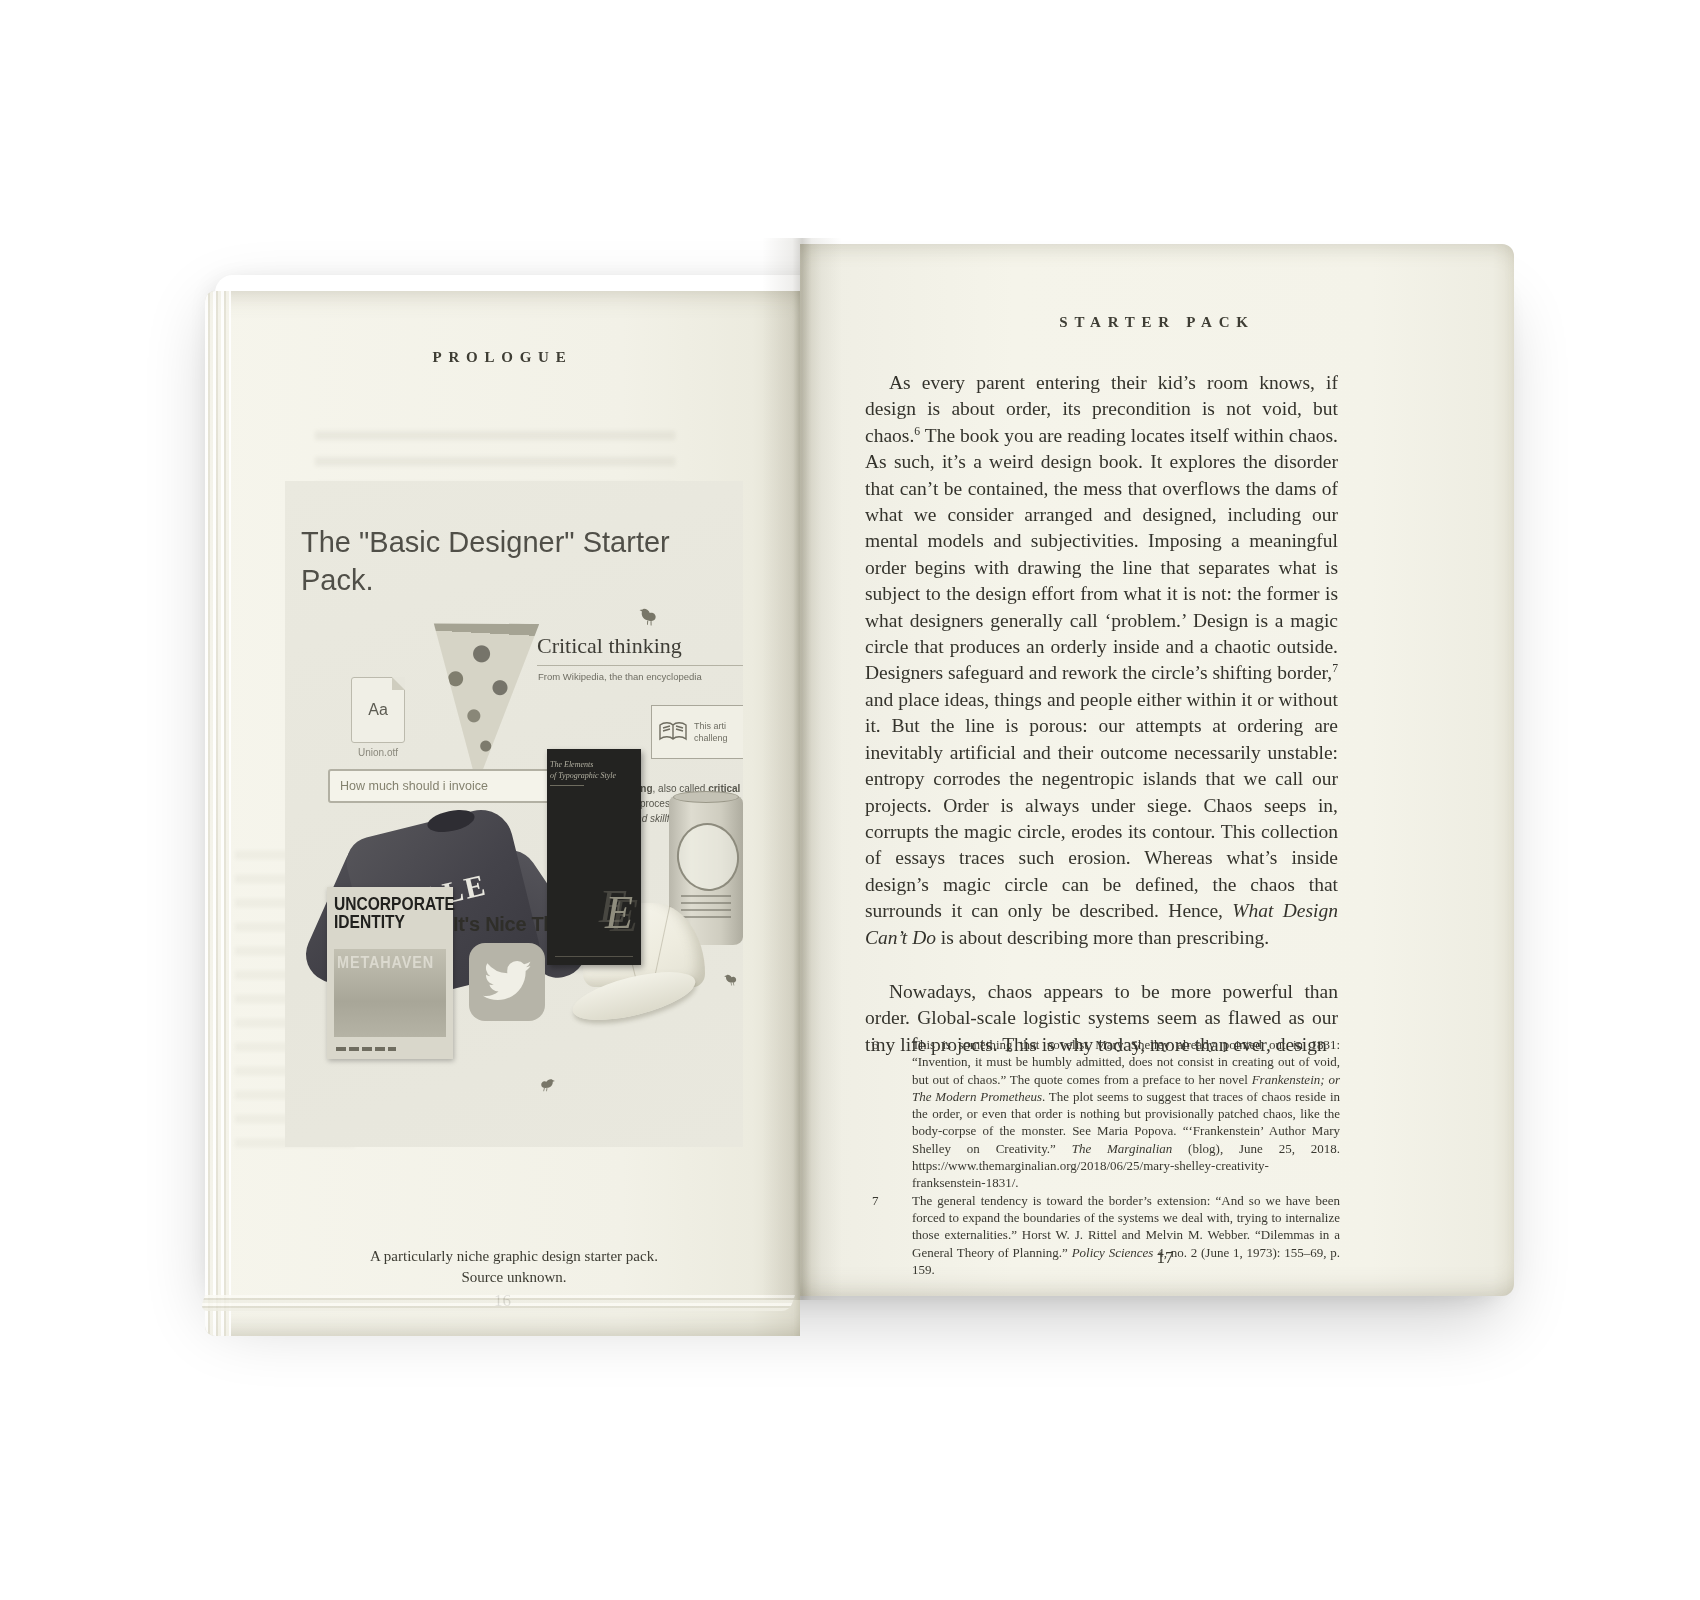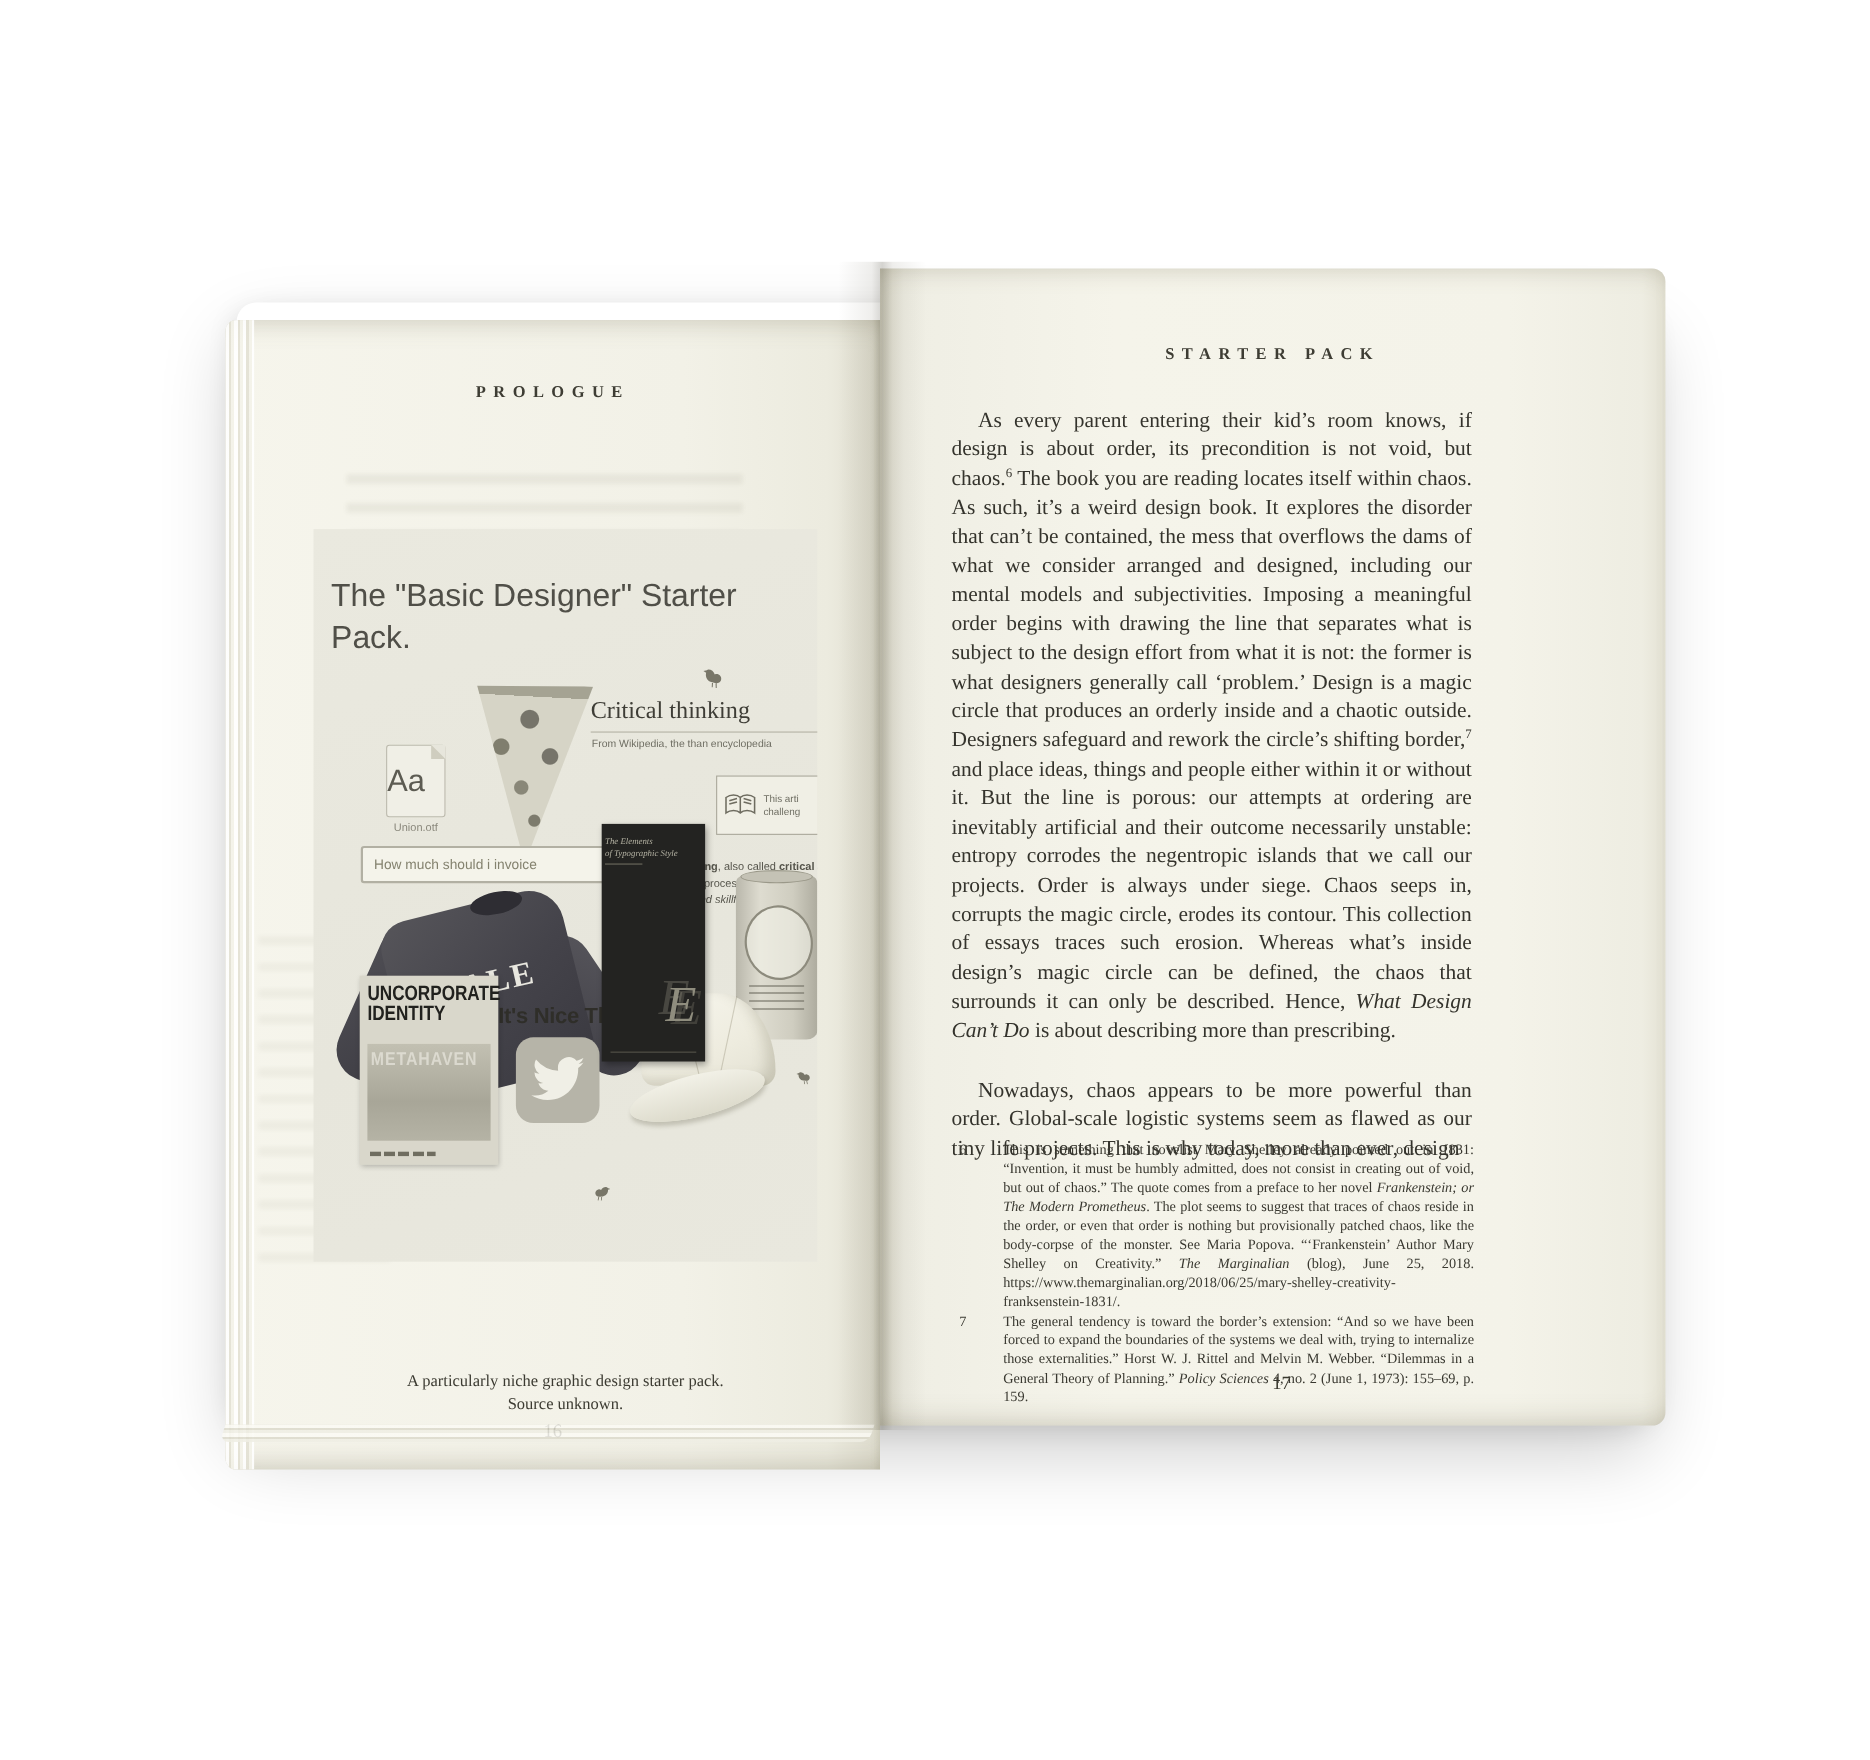--- a/index.html
+++ b/index.html
@@ -40,22 +40,22 @@
 
   .starter-figure{position:absolute;left:80px;top:190px;width:458px;height:666px;margin:0;
           background:linear-gradient(160deg,#eae9df 0%,#e7e6dc 60%,#e9e8de 100%);overflow:hidden;}
   .fig-title{position:absolute;left:16px;top:42px;width:430px;font-family:"Liberation Sans",sans-serif;
           font-size:29px;line-height:38px;color:#504f48;}
   .bird{position:absolute;color:#787668;}
   .bird svg{display:block;width:100%;height:100%;fill:currentColor;}
 
   .font-file{position:absolute;left:62px;top:196px;width:62px;text-align:center;}
   .ff-card{position:relative;width:52px;height:64px;margin:0 auto;background:#f0efe6;border:1px solid #bcbaad;
-           border-radius:3px;display:flex;align-items:center;
-           font-family:"Liberation Sans",sans-serif;font-size:28px;color:#5c5b52;}
+           border-radius:3px;display:flex;align-items:center;justify-content:center;
+           font-family:"Liberation Sans",sans-serif;font-size:16px;color:#5c5b52;}
   .ff-card::after{content:'';position:absolute;right:-1px;top:-1px;width:0;height:0;
            border-top:13px solid #e7e6dc;border-left:13px solid #cfcdbf;}
   .ff-label{margin-top:4px;font-family:"Liberation Sans",sans-serif;font-size:10px;color:#8a887c;}
 
   .pizza{position:absolute;left:138px;top:140px;width:112px;height:164px;transform:rotate(3deg);
          background:
            radial-gradient(circle at 50% 20%, #76746a 0 8px, transparent 9px),
            radial-gradient(circle at 28% 36%, #807e6e 0 7px, transparent 8px),
            radial-gradient(circle at 68% 40%, #76746a 0 7px, transparent 8px),
            radial-gradient(circle at 46% 58%, #898778 0 6px, transparent 7px),

